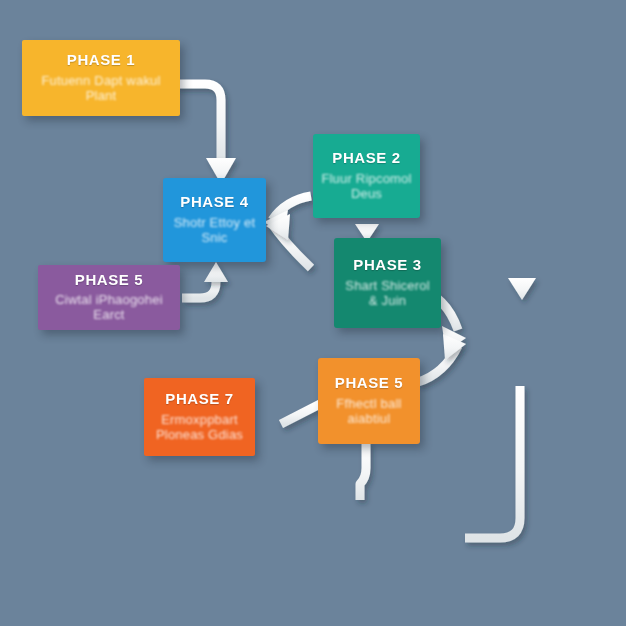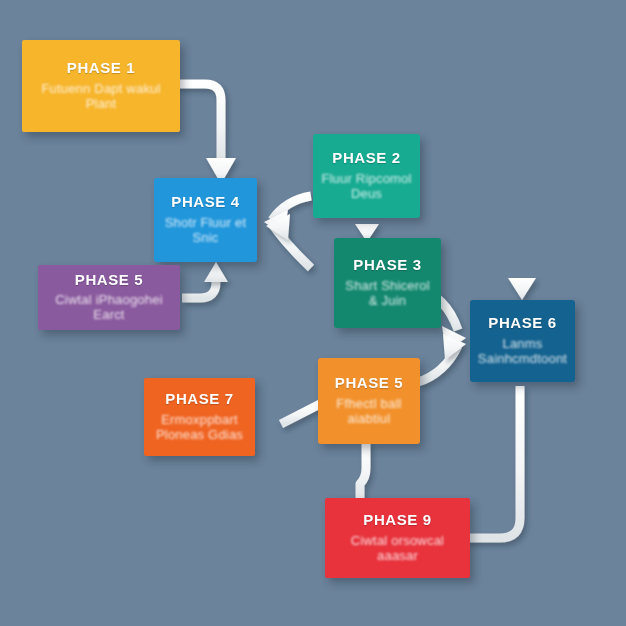--- a/index.html
+++ b/index.html
@@ -92,58 +92,50 @@
       <polygon points="367,242 355,224 379,224"></polygon>
       <polygon points="264,222 288,210 284,236"></polygon>
       <polygon points="266,226 290,214 288,240"></polygon>
       <polygon points="216,262 204,282 228,282"></polygon>
       <polygon points="466,338 442,326 446,352"></polygon>
       <polygon points="466,344 443,334 445,360"></polygon>
       <polygon points="522,300 508,278 536,278"></polygon>
     </g>
   </svg>
 
-  <div class="node rect" style="left:22px;top:40px;width:158px;height:92px;background:#f7b52c;">
+  <div class="node rect" style="left:22px;top:40px;width:158px;height:76px;background:#f7b52c;">
     <div class="title">PHASE 1</div>
     <div class="sub">Futuenn Dapt wakul Plant</div>
   </div>
 
   <div class="node sq" style="left:313px;top:134px;width:107px;height:84px;background:#17ab92;">
     <div class="title">PHASE 2</div>
     <div class="sub">Fluur Ripcomol Deus</div>
   </div>
 
-  <div class="node sq" style="left:154px;top:178px;width:103px;height:84px;background:#2196db;">
+  <div class="node sq" style="left:163px;top:178px;width:103px;height:84px;background:#2196db;">
     <div class="title">PHASE 4</div>
-    <div class="sub">Shotr Fluur et Snic</div>
+    <div class="sub">Shotr Ettoy et Snic</div>
   </div>
 
   <div class="node sq" style="left:313px;top:238px;width:107px;height:90px;background:#14886f;margin-left:21px;">
     <div class="title">PHASE 3</div>
     <div class="sub">Shart Shicerol &amp; Juin</div>
   </div>
 
   <div class="node rect" style="left:38px;top:265px;width:142px;height:65px;background:#8a5a9e;">
     <div class="title">PHASE 5</div>
     <div class="sub">Ciwtal iPhaogohei Earct</div>
   </div>
 
-  <div class="node sq" style="left:470px;top:300px;width:105px;height:82px;background:#14628f;">
-    <div class="title">PHASE  6</div>
-    <div class="sub">Lanms Sainhcmdtoont</div>
-  </div>
 
   <div class="node sq" style="left:318px;top:358px;width:102px;height:86px;background:#f2912c;">
     <div class="title">PHASE 5</div>
     <div class="sub">Ffhectl ball aiabtiul</div>
   </div>
 
   <div class="node rect" style="left:144px;top:378px;width:111px;height:78px;background:#f06422;">
     <div class="title">PHASE 7</div>
     <div class="sub">Ermoxppbart Ploneas Gdias</div>
   </div>
 
-  <div class="node rect" style="left:325px;top:498px;width:145px;height:80px;background:#e8323c;">
-    <div class="title">PHASE 9</div>
-    <div class="sub">Ciwtal orsowcal aaasar</div>
-  </div>
 
 </div>
 
 </body></html>

